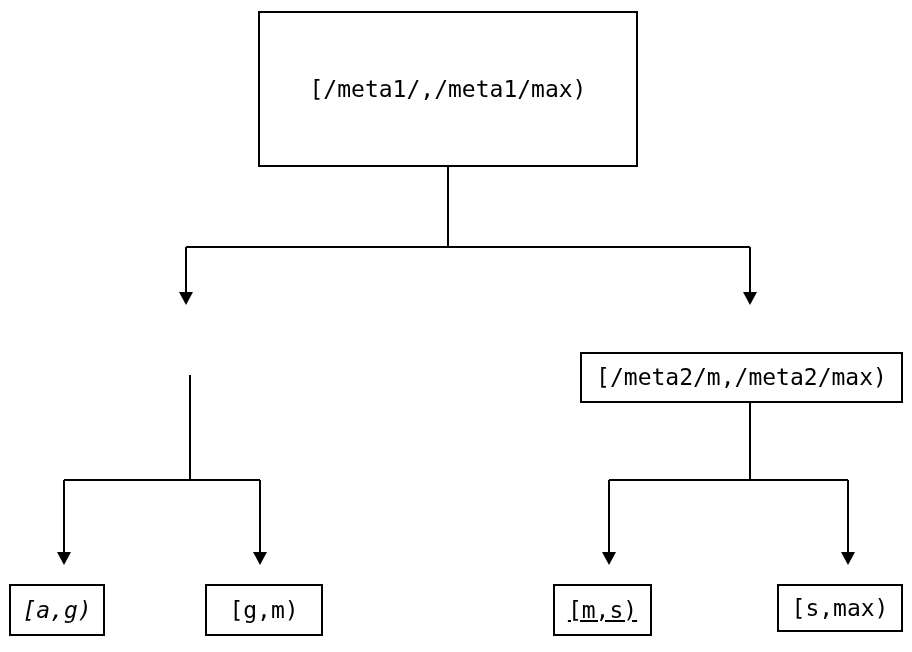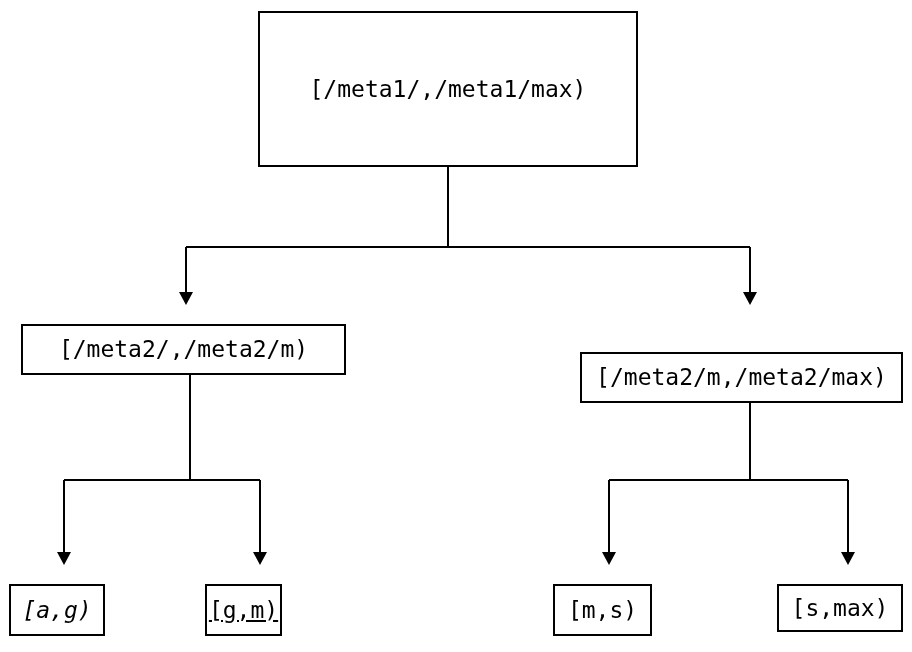--- a/index.html
+++ b/index.html
@@ -69,29 +69,29 @@
   #node-leaf-ag {
     left: 9px;
     top: 584px;
     width: 96px;
     height: 52px;
     font-style: italic;
   }
   #node-leaf-gm {
     left: 205px;
     top: 584px;
-    width: 77px;
+    width: 118px;
     height: 52px;
-    text-decoration: underline;
   }
   #node-leaf-ms {
     left: 553px;
     top: 584px;
     width: 99px;
     height: 52px;
+    text-decoration: underline;
   }
   #node-leaf-smax {
     left: 777px;
     top: 584px;
     width: 126px;
     height: 48px;
   }
 </style>
 </head>
 <body>
@@ -127,23 +127,20 @@
     <path d="M 609 480 L 609 552" stroke="#000000" stroke-width="2" fill="none"></path>
     <path d="M 602 552 L 616 552 L 609 565 Z" fill="#000000"></path>
     <path d="M 848 480 L 848 552" stroke="#000000" stroke-width="2" fill="none"></path>
     <path d="M 841 552 L 855 552 L 848 565 Z" fill="#000000"></path>
   </svg>
 
   <div id="node-root" class="node-box">
     <span class="node-label">[/meta1/,/meta1/max)</span>
   </div>
 
-  <div id="node-meta2-low" class="node-box">
-    <span class="node-label">[/meta2/,/meta2/m)</span>
-  </div>
 
   <div id="node-meta2-high" class="node-box">
     <span class="node-label">[/meta2/m,/meta2/max)</span>
   </div>
 
   <div id="node-leaf-ag" class="node-box">
     <span class="node-label">[a,g)</span>
   </div>
 
   <div id="node-leaf-gm" class="node-box">

